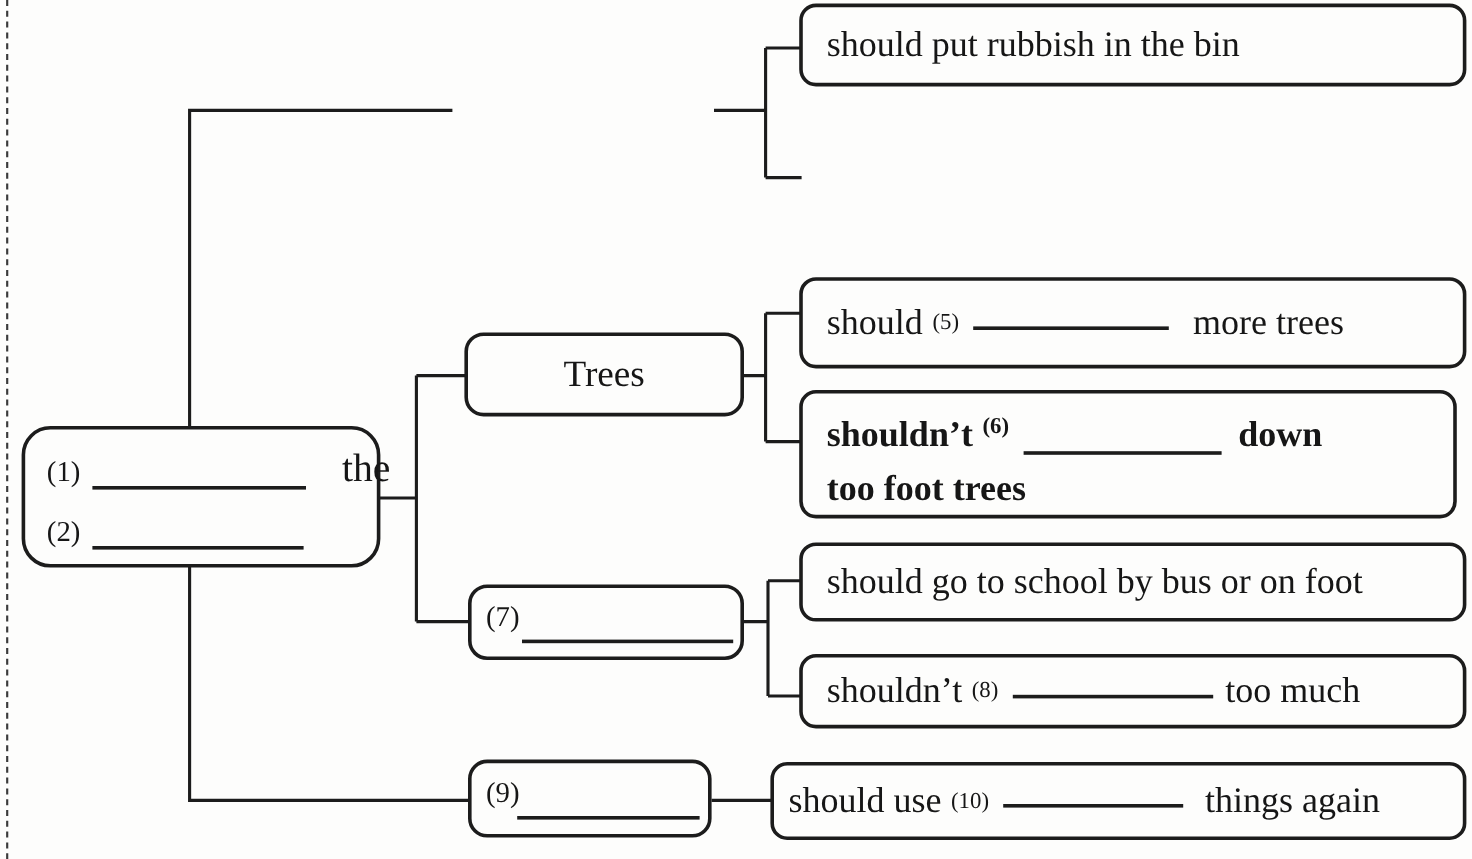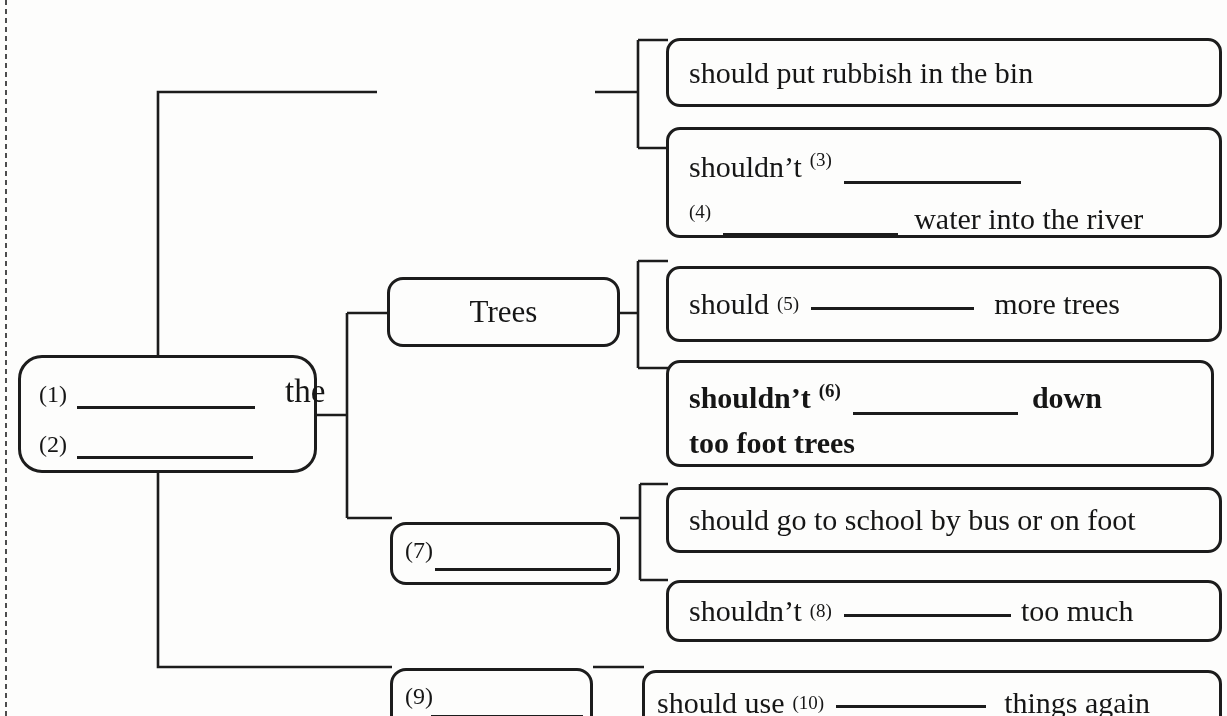--- a/index.html
+++ b/index.html
@@ -10,21 +10,21 @@
     background:#fdfdfc; overflow:hidden; color:#161616;
   }
   .connectors { position:absolute; left:0; top:0; width:1227px; height:716px; }
   .connectors path { fill:none; stroke:#1c1c1c; stroke-width:2.6; }
   .connectors line.edge { stroke:#3a3a3a; stroke-width:1.8; }
 
   .box {
     position:absolute; border:3px solid #1c1c1c; border-radius:14px;
     background:#fdfdfc; white-space:nowrap;
   }
-  .leaf { font-size:30px;margin-top:35px; }
+  .leaf { font-size:30px; }
   .vcenter { display:flex; align-items:center; }
   .topic {
     display:flex; align-items:center; justify-content:center;
     font-size:31px; border-radius:16px;
   }
   .tline { white-space:nowrap; line-height:52px; height:52px; }
   sup.gnum { font-size:19px; vertical-align:11px; margin:0 2px 0 8px; }
   .blank {
     display:inline-block; border-bottom:3px solid #1c1c1c;
     margin-left:10px; margin-right:16px; margin-bottom:-7px; height:4px;
@@ -78,28 +78,20 @@
     <div class="root-row2">
       <span class="num">(2)</span><span class="blank" style="width:176px"></span>
     </div>
   </div>
 
 
   <div class="box leaf vcenter a1">
     <span>should put rubbish in the bin</span>
   </div>
 
-  <div class="box leaf a2">
-    <div class="tline">
-      <span>shouldn’t</span><sup class="gnum">(3)</sup><span class="blank" style="width:177px"></span>
-    </div>
-    <div class="tline">
-      <sup class="gnum" style="margin-left:0">(4)</sup><span class="blank" style="width:175px"></span><span>water into the river</span>
-    </div>
-  </div>
 
   <div class="box topic trees">
     <span>Trees</span>
   </div>
 
   <div class="box leaf vcenter b1">
     <span>should</span>
       <sup class="gnum">(5)</sup>
       <span class="blank" style="width:163px;margin-right:20px"></span>
       <span>more trees</span>

